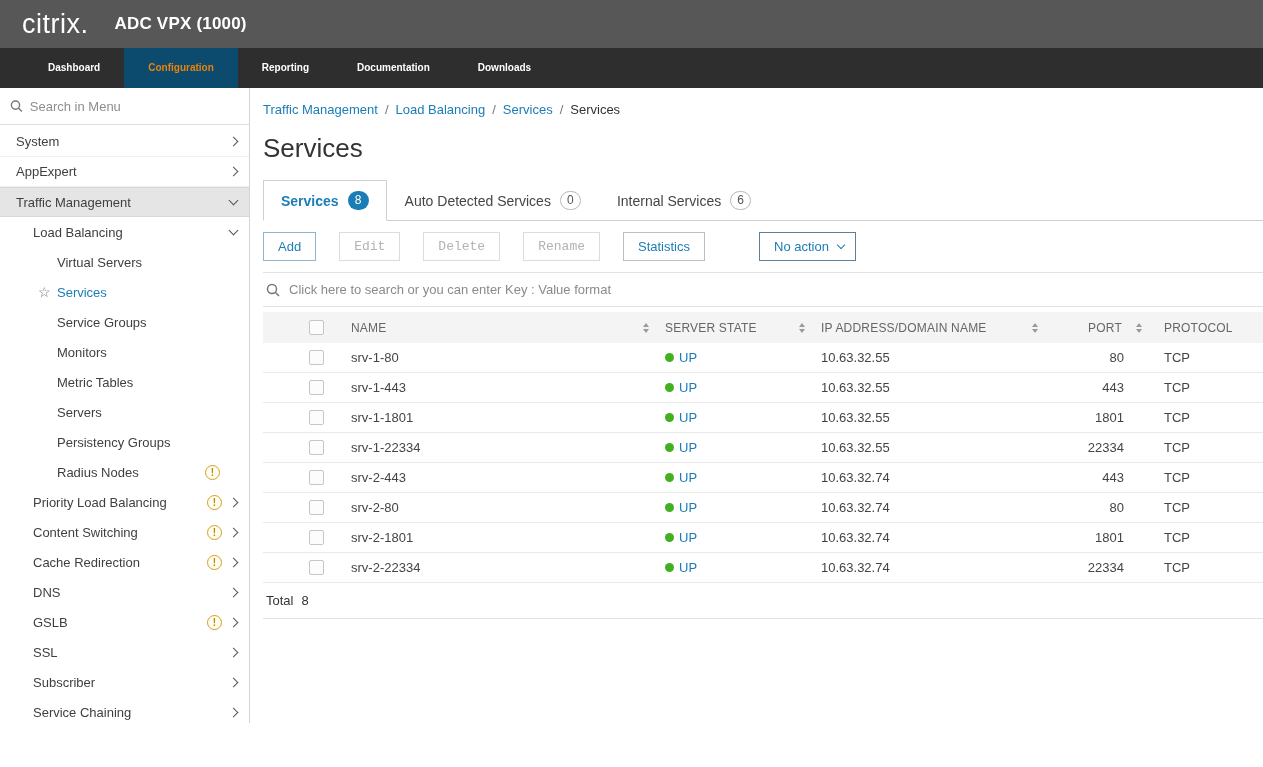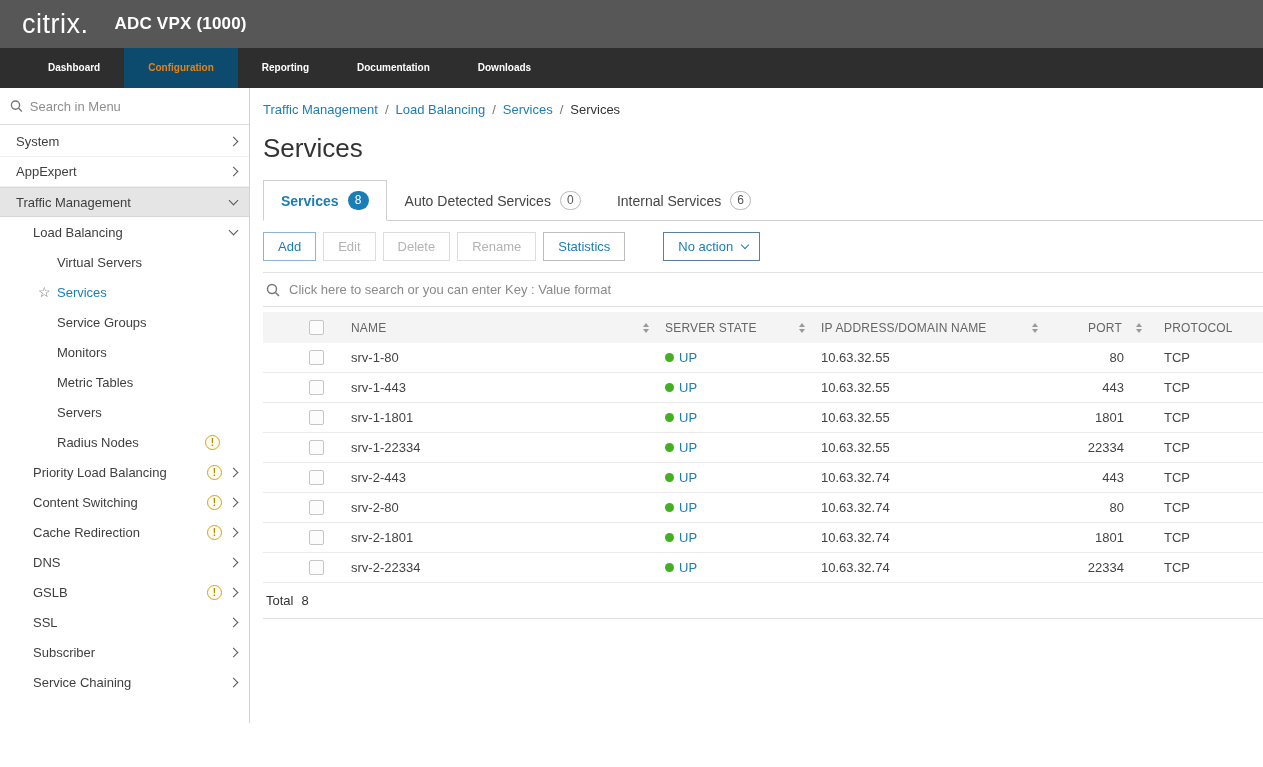--- a/index.html
+++ b/index.html
@@ -47,25 +47,25 @@
   .crumbs .sep { color:#777; margin:0 7px; }
   .page-title { font-size:26px; font-weight:400; color:#333; margin-top:16px; }
   .tabstrip { display:flex; margin-top:16px; border-bottom:1px solid #cfcfcf; }
   .tab { display:flex; align-items:center; gap:9px; padding:0 17px; height:41px; font-size:14px;
          color:#454545; border:1px solid transparent; margin-bottom:-1px; cursor:pointer; background:transparent; }
   .tab.active { background:#fff; border-color:#cfcfcf; border-bottom-color:#fff; color:#1b7db6; font-weight:700; }
   .badge { min-width:21px; height:19px; border-radius:10px; padding:0 6px; font-size:12px;
            line-height:19px; text-align:center; font-weight:400; }
   .tab.active .badge { background:#1b7db6; color:#fff; }
   .tab:not(.active) .badge { border:1px solid #b9b9b9; color:#555; line-height:17px; background:#fff; }
-  .toolbar { display:flex; align-items:center; margin-top:11px; }
+  .toolbar { display:flex; align-items:center; margin-top:11px;gap:16px; }
   .btn { height:29px; padding:0 14px; font-size:13px; background:#fff; border:1px solid #bdbdbd;
          color:#1b7db6; margin-right:7px; display:flex; align-items:center; cursor:pointer; font-family:inherit; }
   .btn.primary { border-color:#8fb4d0; }
-  .btn.disabled { color:#b3b3b3; border-color:#dcdcdc; cursor:default; }
+  .btn.disabled { color:#b3b3b3; border-color:#dcdcdc; cursor:default;font-family:Liberation Mono, monospace; }
   .btn.dropdown { margin-left:31px; border-color:#5d7f99; padding-right:11px; }
   .dcaret { width:6px; height:6px; border-right:1.5px solid #1b7db6; border-bottom:1.5px solid #1b7db6;
             transform:rotate(45deg); margin-left:9px; margin-top:-3px; }
   .rule { border-top:1px solid #e2e2e2; margin-top:11px; }
   .tsearch { height:34px; display:flex; align-items:center; gap:9px; border-bottom:1px solid #e2e2e2;
              padding-left:3px; color:#8a8a8a; font-size:13px; cursor:text; }
   
   .thead { display:flex; align-items:center; height:31px; background:#f4f4f4; font-size:12px;
            color:#666; margin-top:5px; letter-spacing:.2px; }
   .cell { display:flex; align-items:center; }
@@ -160,20 +160,24 @@
         </div>
         <div class="mi l3">
           <span class="lbl">Metric Tables</span>
           <span class="right"></span>
         </div>
         <div class="mi l3">
           <span class="lbl">Servers</span>
           <span class="right"></span>
         </div>
         <div class="mi l3">
+          <span class="lbl">Persistency Groups</span>
+          <span class="right"></span>
+        </div>
+        <div class="mi l3">
           <span class="lbl">Radius Nodes</span>
           <span class="right">
             <span class="warn">!</span>
             <span class="spacer9"></span>
           </span>
         </div>
         <div class="mi l2">
           <span class="lbl">Priority Load Balancing</span>
           <span class="right">
             <span class="warn">!</span>

